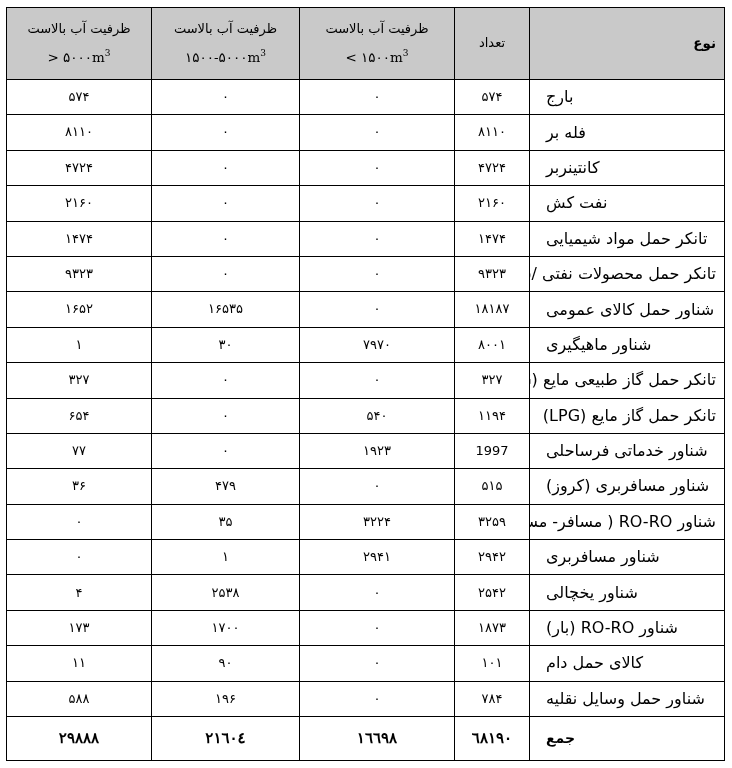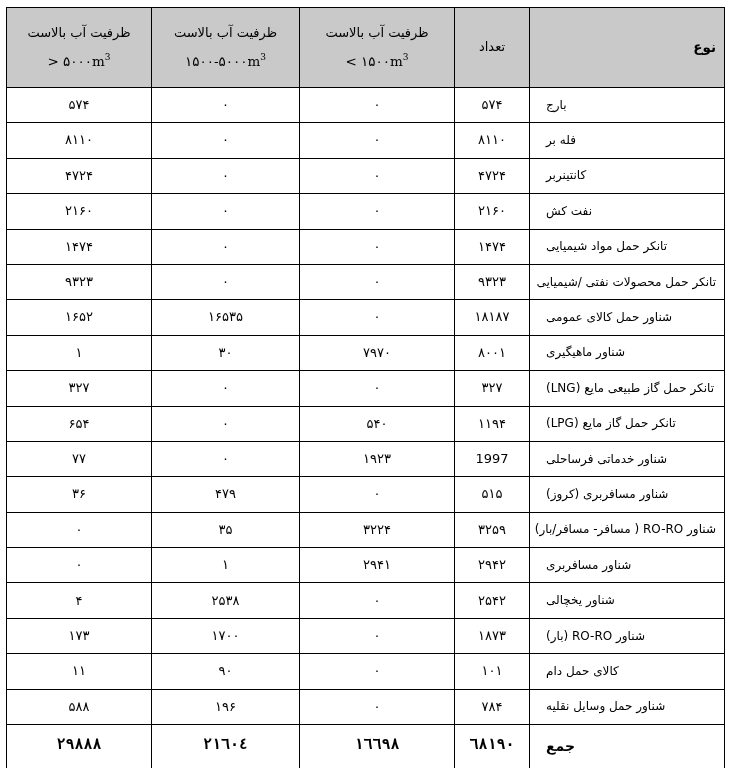--- a/index.html
+++ b/index.html
@@ -44,21 +44,21 @@
   }
   
   col.col-type  { width: 195px; }
   col.col-count { width: 75px; }
   col.col-c1    { width: 155px; }
   col.col-c2    { width: 148px; }
   col.col-c3    { width: 145px; }
 
   thead th {
     background: #c9c9c9;
-    height: 80px;
+    height: 72px;
     text-align: center;
     font-weight: normal;
     padding: 4px 10px;
   }
   thead th.head-type {
     text-align: right;
     padding-left: 16px;
     font-weight: bold;
     font-size: 13.5px;
   }
@@ -85,37 +85,37 @@
   }
   .hdr-line2 sup {
     font-size: 9px;
     vertical-align: super;
   }
 
   tbody tr { height: 35.4px; }
   tbody td.cell-type {
     text-align: left;
     padding-left: 16px;
-    font-size: 12px;
+    font-size: 16px;
   }
   tbody td.cell-num {
     text-align: center;
     font-size: 13px;
     font-family: "DejaVu Sans", "Liberation Sans", sans-serif;
   }
   tbody tr.total-row { height: 44px; }
   tbody tr.total-row td {
     font-weight: bold;
     font-size: 15px;
   }
   tbody tr.total-row td.cell-type {
     font-size: 14px;
   }
   tbody tr.total-row td.cell-num {
-    font-family: Liberation Mono, monospace;
+    font-family: Liberation Sans, sans-serif;
     letter-spacing: 0.5px;
   }
 </style>
 </head>
 <body>
 
 <div class="page">
   <table class="ballast-table">
     <colgroup>
       <col class="col-type">

